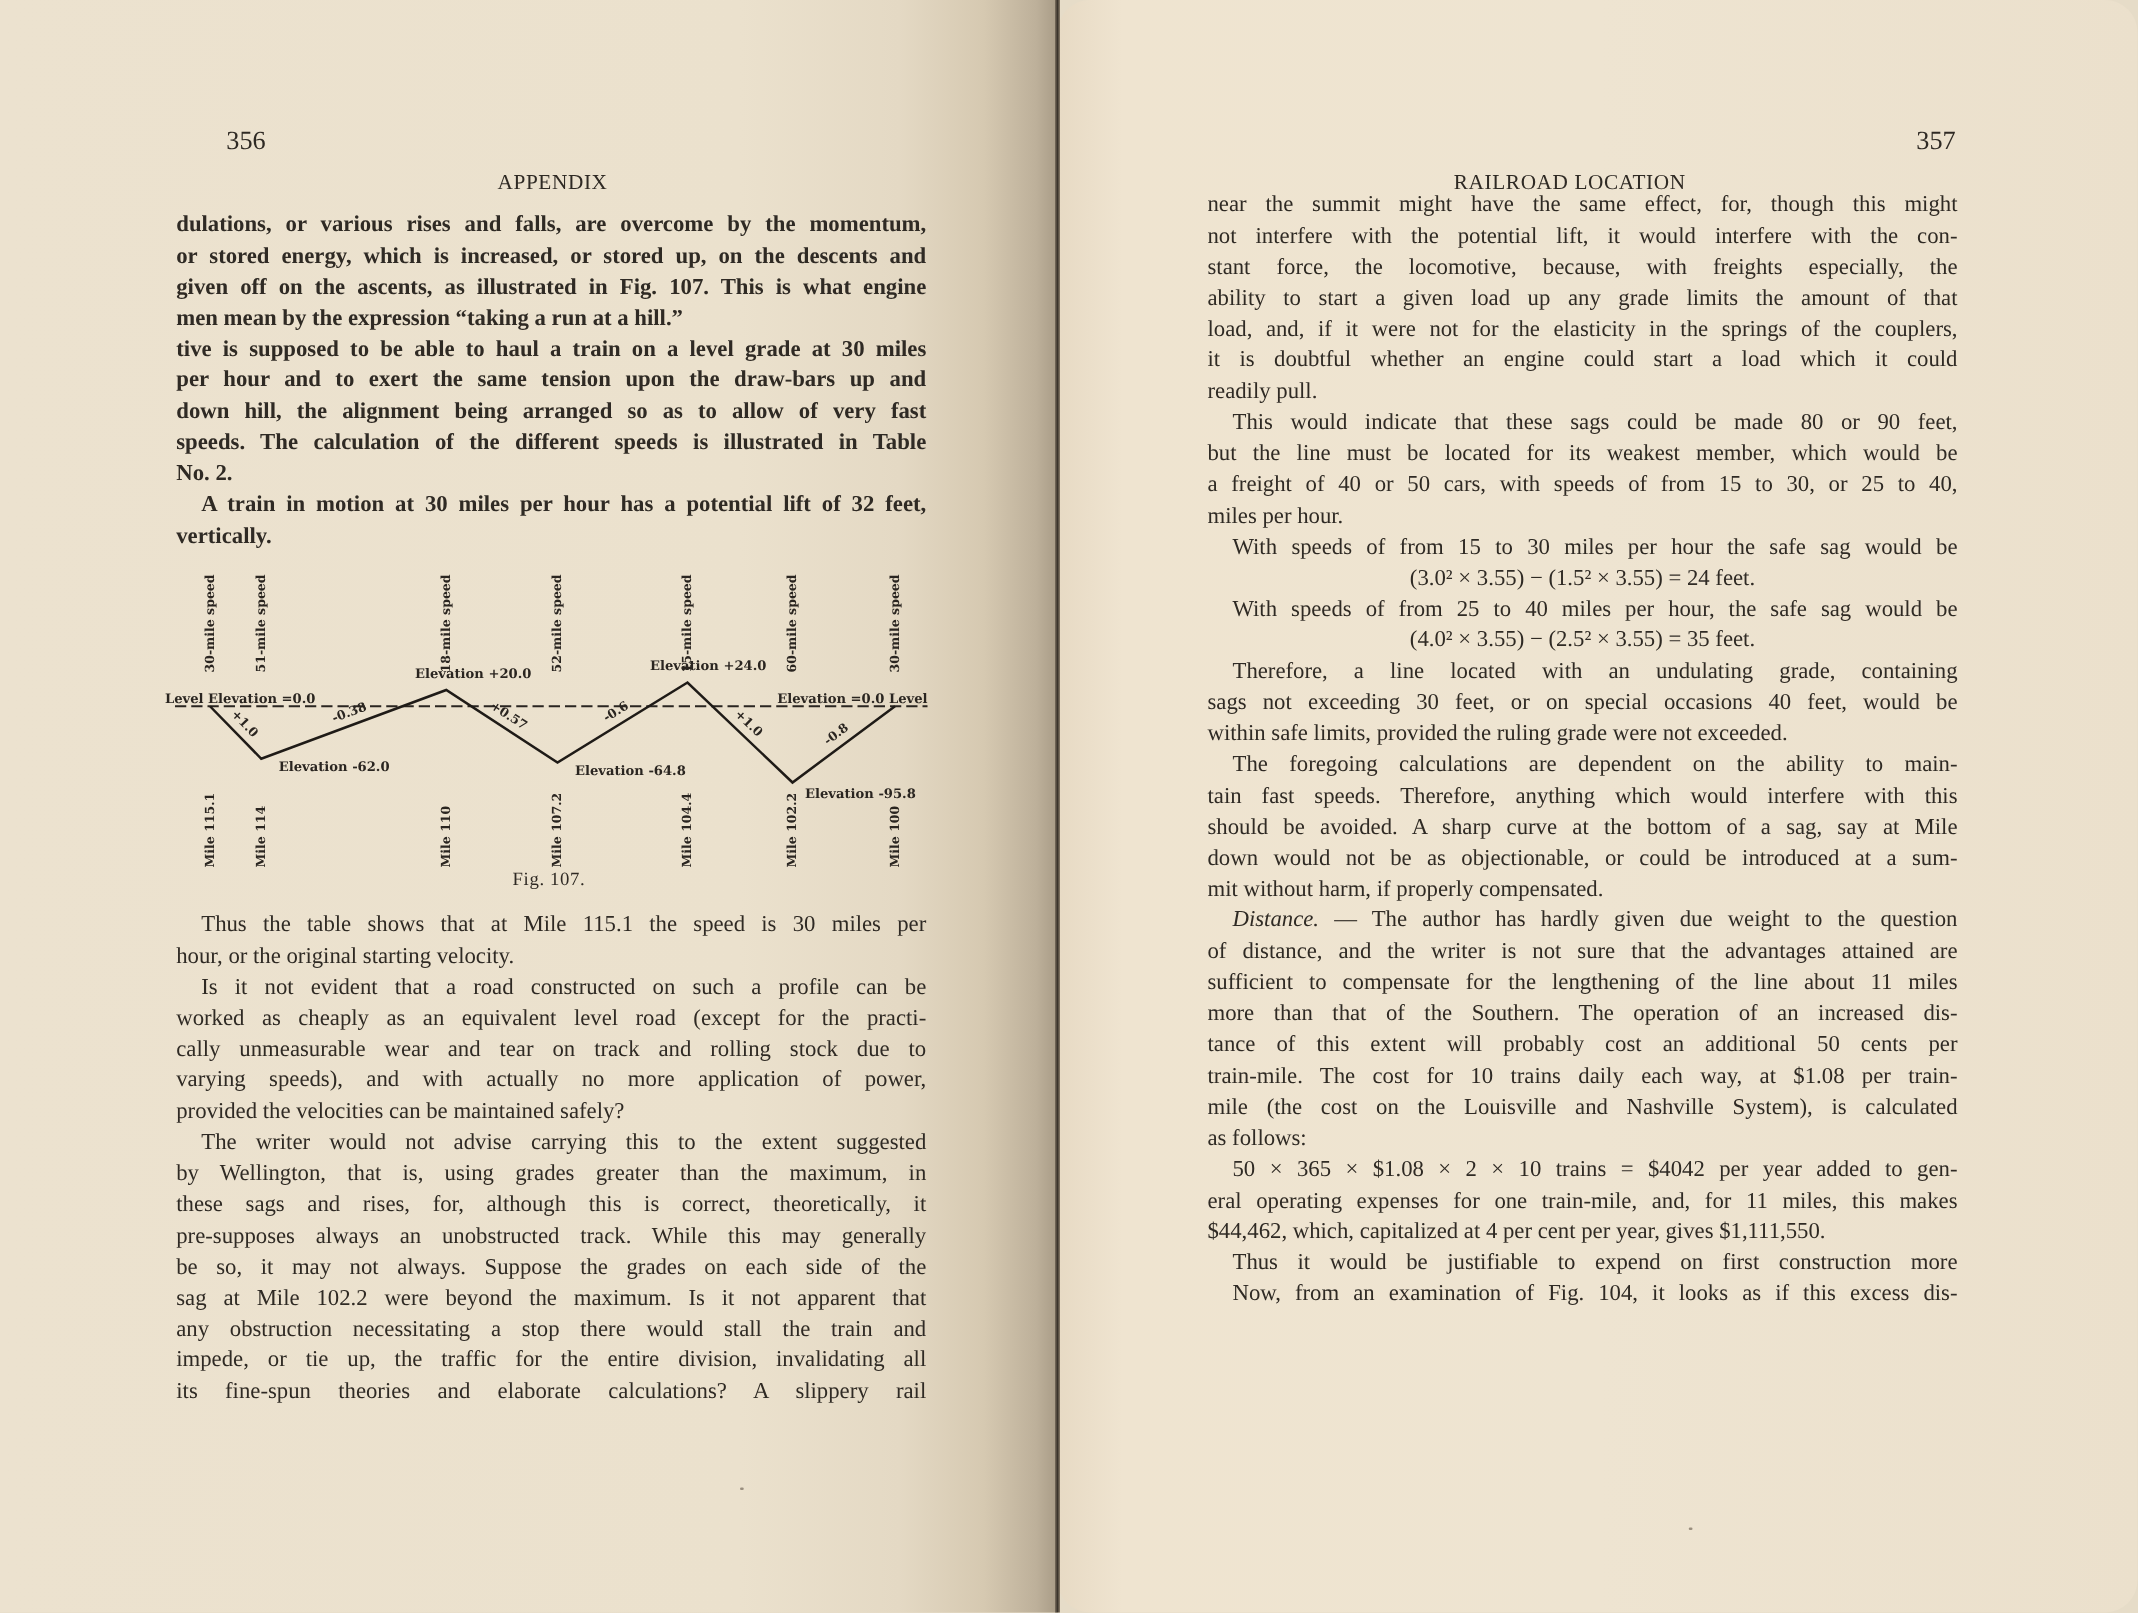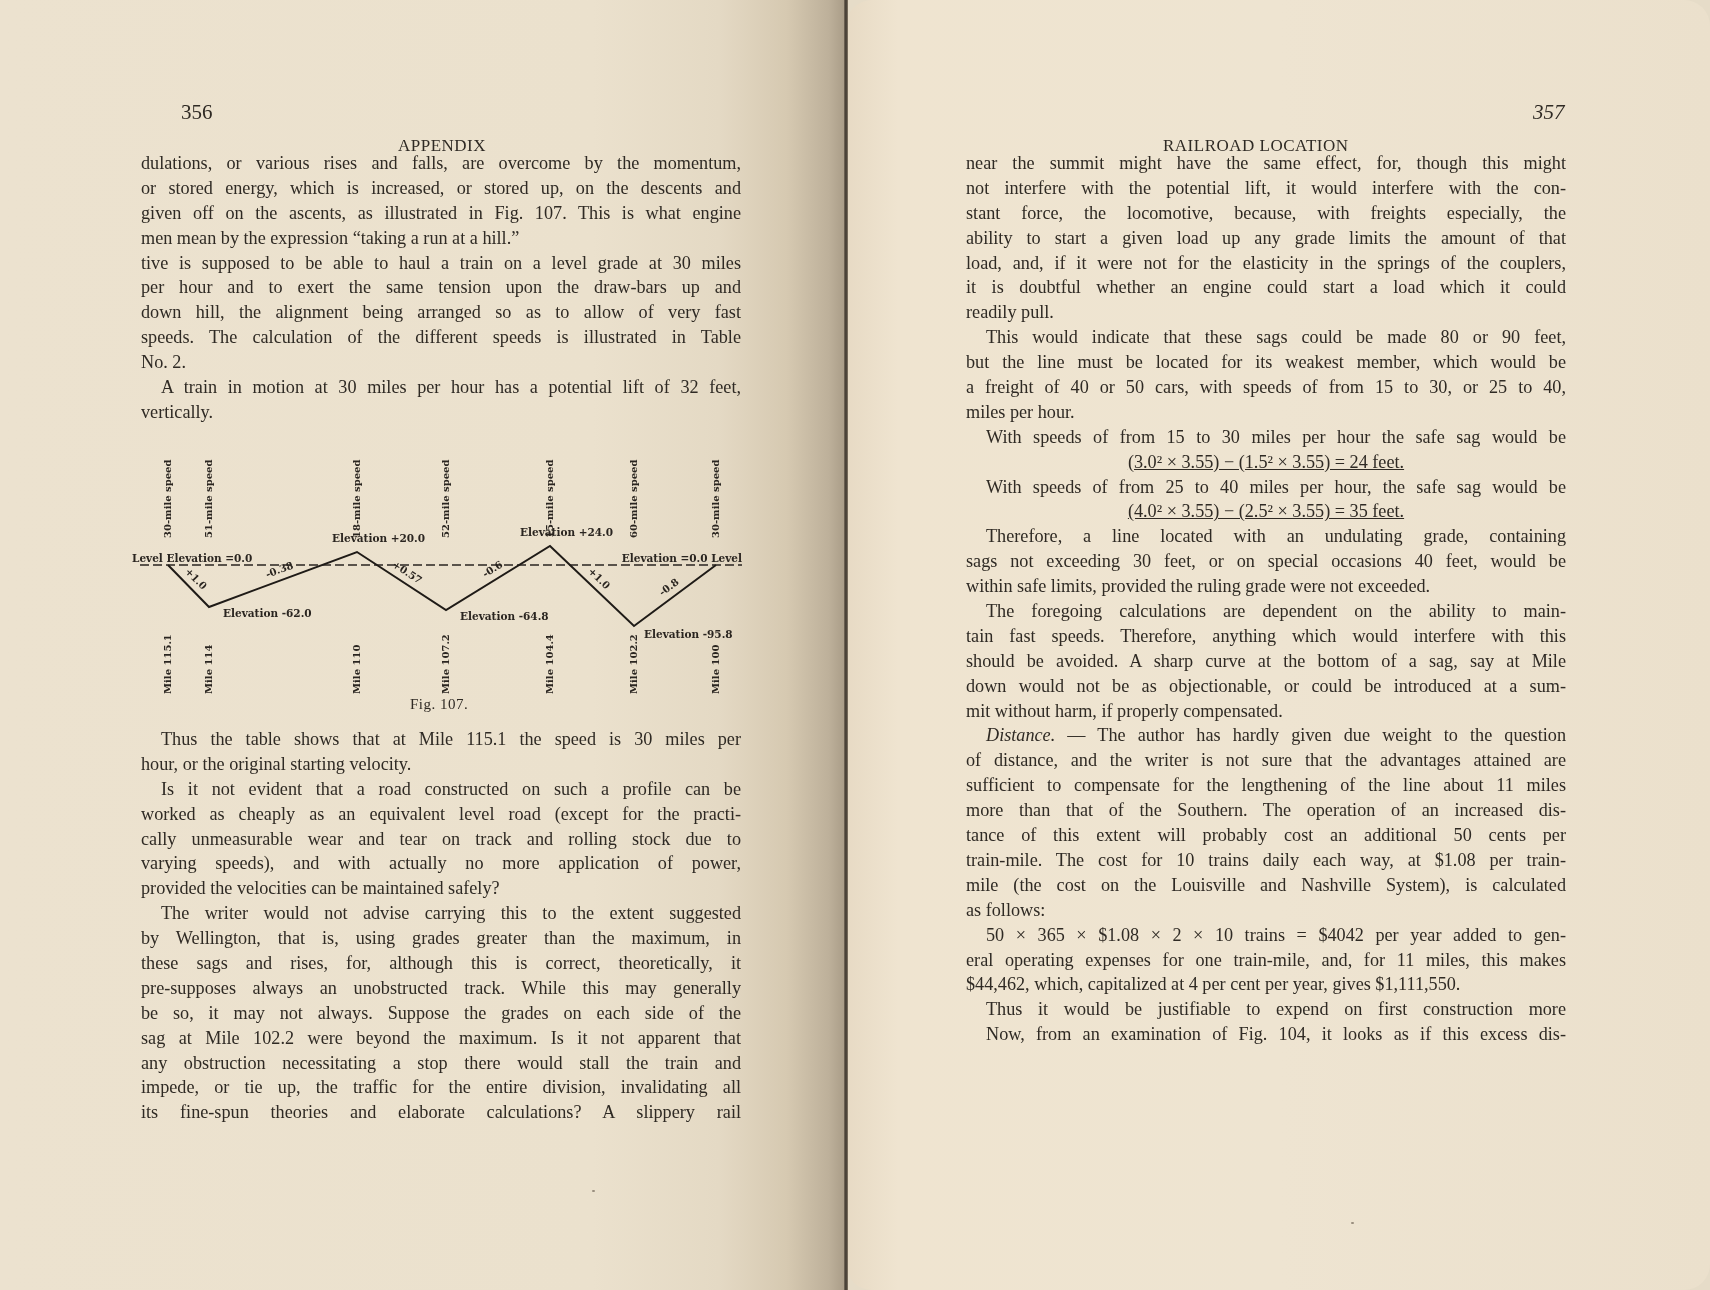--- a/index.html
+++ b/index.html
@@ -24,39 +24,39 @@
     background: linear-gradient(to right, #7a6e5e, #3a332b 50%, #8a7d6a);
   }
   .running-head { position: absolute; top: 103px; height: 28px; font-size: 17px; letter-spacing: 0.5px; margin-top: 33px; }
   .page-num { position: absolute; top: 100px; font-size: 21px; }
   .text-block { position: absolute; font-size: 18.2px; line-height: 24.9px; }
   .line {
     height: 24.9px; white-space: nowrap; text-align: justify; text-align-last: justify;
   }
   .line.last { text-align-last: left; }
   .line.indent { padding-left: 20px; }
-  .line.center { text-align: center; text-align-last: center; text-decoration: underline; }
+  .line.center { text-align: center; text-align-last: center; }
   .line i { font-style: italic; }
   .figure { position: absolute; left: 130px; top: 450px; width: 620px; height: 270px; }
   .figure svg { position: absolute; left: 0; top: 0; overflow: visible; }
   .fig-label { font-family: "DejaVu Serif", "Liberation Serif", serif; font-weight: bold; fill: #2a2520; }
   .fig-caption {
     position: absolute; left: 280px; top: 246px; font-size: 15px; letter-spacing: 0.5px;
   }
   .speck { position: absolute; width: 3px; height: 2px; background: #9a8f7f; border-radius: 1px; }
 </style>
 </head>
 <body>
 
 <div class="spread">
   <div class="page-left">
     <div class="page-num" style="left:141px;margin-left:40px;">356</div>
     <div class="running-head" style="left:398px;">APPENDIX</div>
 
-    <div class="text-block" id="left-top" style="left:141px; top:151px; width:600px;">
+    <div class="text-block" id="left-top" style="left:141px; top:167px; width:600px;font-weight:bold;">
         <div class="line"><span>dulations, or various rises and falls, are overcome by the momentum,</span></div>
         <div class="line"><span>or stored energy, which is increased, or stored up, on the descents and</span></div>
         <div class="line"><span>given off on the ascents, as illustrated in Fig. 107. This is what engine</span></div>
         <div class="line last"><span>men mean by the expression “taking a run at a hill.”</span></div>
         <div class="line"><span>tive is supposed to be able to haul a train on a level grade at 30 miles</span></div>
         <div class="line"><span>per hour and to exert the same tension upon the draw-bars up and</span></div>
         <div class="line"><span>down hill, the alignment being arranged so as to allow of very fast</span></div>
         <div class="line"><span>speeds. The calculation of the different speeds is illustrated in Table</span></div>
         <div class="line last"><span>No. 2.</span></div>
         <div class="line indent last-justify"><span>A train in motion at 30 miles per hour has a potential lift of 32 feet,</span></div>
@@ -115,21 +115,21 @@
         <div class="line"><span>any obstruction necessitating a stop there would stall the train and</span></div>
         <div class="line"><span>impede, or tie up, the traffic for the entire division, invalidating all</span></div>
         <div class="line"><span>its fine-spun theories and elaborate calculations? A slippery rail</span></div>
       </div>
 
     <div class="speck" style="left:592px; top:1190px;"></div>
   </div>
 
   <div class="page-right">
     <div class="running-head" style="left:317px;">RAILROAD LOCATION</div>
-    <div class="page-num" style="left:687px;font-style:italic;">357</div>
+    <div class="page-num" style="left:687px;">357</div>
 
     <div class="text-block" id="right-body" style="left:120px; top:151px; width:600px;">
         <div class="line"><span>near the summit might have the same effect, for, though this might</span></div>
         <div class="line"><span>not interfere with the potential lift, it would interfere with the con-</span></div>
         <div class="line"><span>stant force, the locomotive, because, with freights especially, the</span></div>
         <div class="line"><span>ability to start a given load up any grade limits the amount of that</span></div>
         <div class="line"><span>load, and, if it were not for the elasticity in the springs of the couplers,</span></div>
         <div class="line"><span>it is doubtful whether an engine could start a load which it could</span></div>
         <div class="line last"><span>readily pull.</span></div>
         <div class="line indent last-justify"><span>This would indicate that these sags could be made 80 or 90 feet,</span></div>

